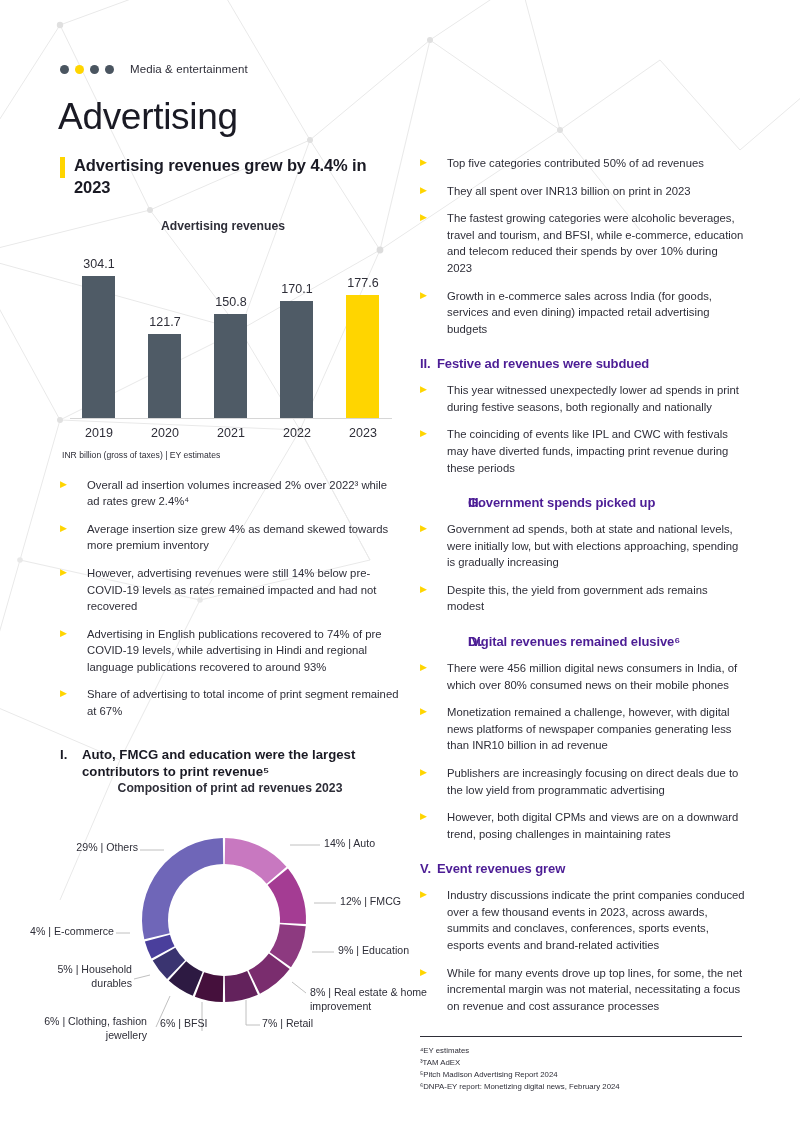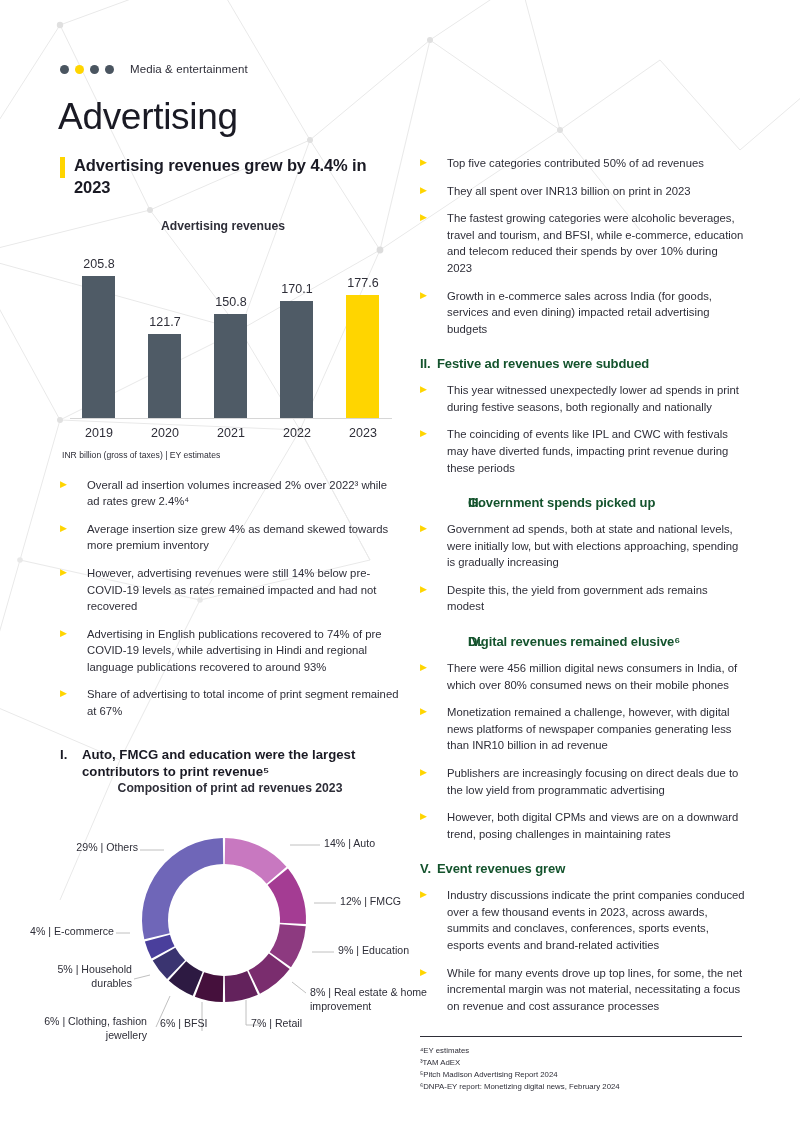--- a/index.html
+++ b/index.html
@@ -171,21 +171,21 @@
     line-height: 1.47;
     color: #2e2e38;
   }
 
   
   .sec-head {
     display: flex;
     margin: 19px 0 9px 0;
     font-weight: bold;
     font-size: 13px;
-    color: #14532d;
+    color: #4c1d95;
     line-height: 1.3;
     letter-spacing: -0.1px;
   }
   .sec-num {
     min-width: 22px;
     width: 22px;
     flex-shrink: 0;
   }
   .sec-num.wide { min-width: 26px; width: 26px; padding-left: 48px; }
   .sec-num.narrow { min-width: 17px; width: 17px; }
@@ -295,21 +295,21 @@
     <div class="subtitle">
       <span class="subtitle-bar"></span>
       <span class="subtitle-text">Advertising revenues grew by 4.4% in 2023</span>
     </div>
 
     <div class="chart-block">
       <div class="chart-title">Advertising revenues</div>
 
       <div class="barchart" id="barchart">
           <div class="bar-col">
-            <div class="bar-value">205.8</div>
+            <div class="bar-value">304.1</div>
             <div class="bar-rect" style="height: 142px;"></div>
           </div>
           <div class="bar-col">
             <div class="bar-value">121.7</div>
             <div class="bar-rect" style="height: 84px;"></div>
           </div>
           <div class="bar-col">
             <div class="bar-value">150.8</div>
             <div class="bar-rect" style="height: 104px;"></div>
           </div>
@@ -385,21 +385,21 @@
           <line x1="118" y1="193" x2="104" y2="224" stroke="#b9b9b9" stroke-width="0.9"></line>
           <line x1="98" y1="172" x2="82" y2="176" stroke="#b9b9b9" stroke-width="0.9"></line>
           <line x1="78" y1="130" x2="64" y2="130" stroke="#b9b9b9" stroke-width="0.9"></line>
           <line x1="112" y1="47" x2="88" y2="47" stroke="#b9b9b9" stroke-width="0.9"></line>
         </svg>
       <div id="donut-labels">
           <div class="donut-label" style="left: 272px; top: 34px;">14% | Auto</div>
           <div class="donut-label" style="left: 288px; top: 92px;">12% | FMCG</div>
           <div class="donut-label" style="left: 270px; top: 141px; margin-left: 16px;">9% | Education</div>
           <div class="donut-label" style="left: 258px; top: 183px; width: 140px; white-space: normal;">8% | Real estate &amp; home improvement</div>
-          <div class="donut-label" style="left: 199px; top: 214px;">7% | Retail</div>
+          <div class="donut-label" style="left: 210px; top: 214px;">7% | Retail</div>
           <div class="donut-label" style="left: 108px; top: 214px;">6% | BFSI</div>
           <div class="donut-label right-align" style="left: -25px; top: 212px; width: 120px; white-space: normal;">6% | Clothing, fashion jewellery</div>
           <div class="donut-label right-align" style="left: -30px; top: 160px; width: 110px; white-space: normal;">5% | Household durables</div>
           <div class="donut-label right-align" style="left: -32px; top: 122px; width: 94px; white-space: normal;">4% | E-commerce</div>
           <div class="donut-label right-align" style="left: -22px; top: 38px; width: 108px; white-space: normal;">29% | Others</div>
         </div>
     </div>
 
   </div>
 

